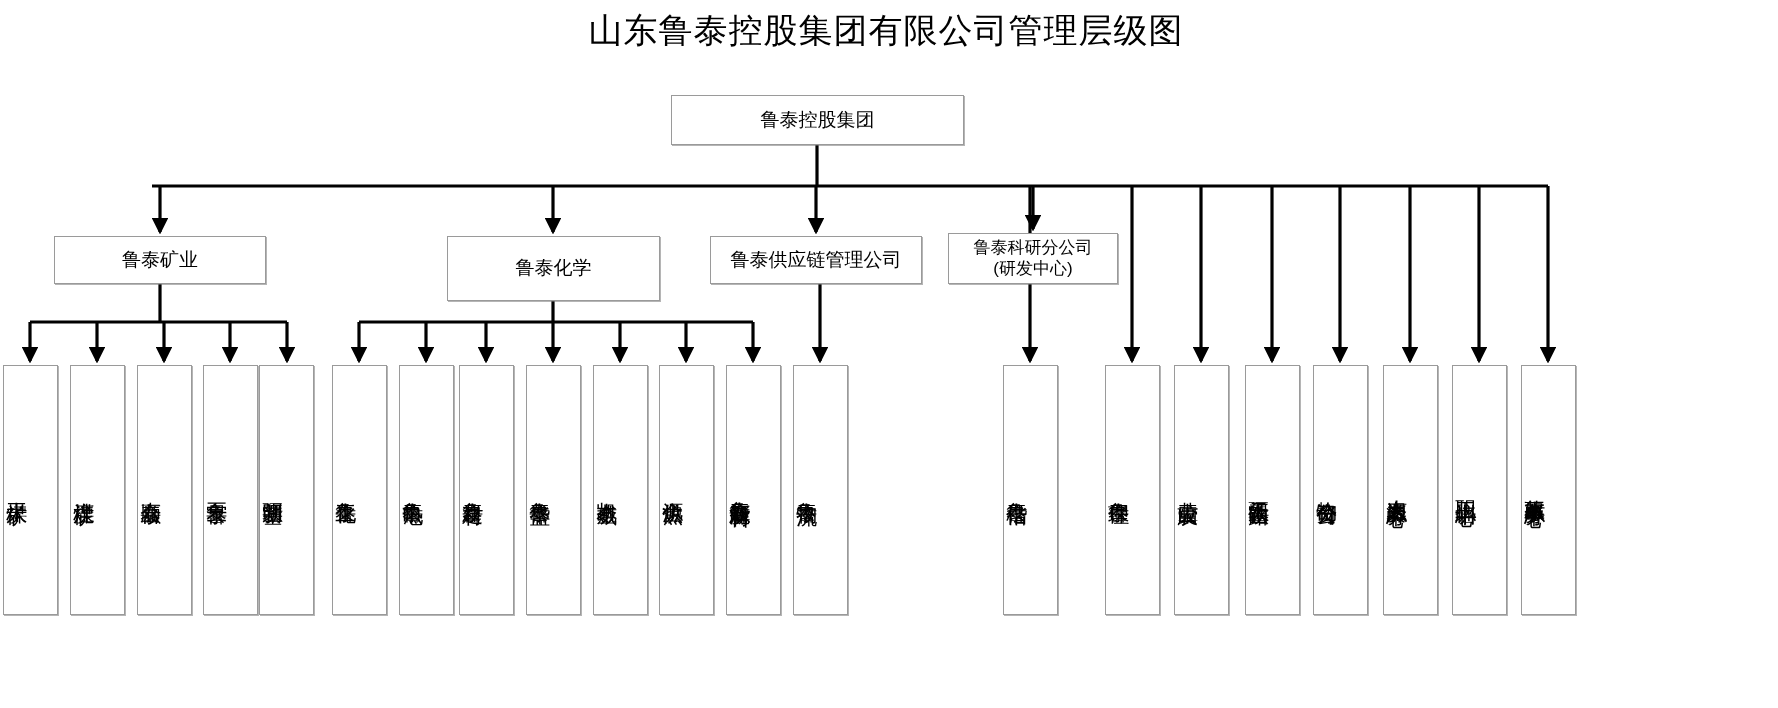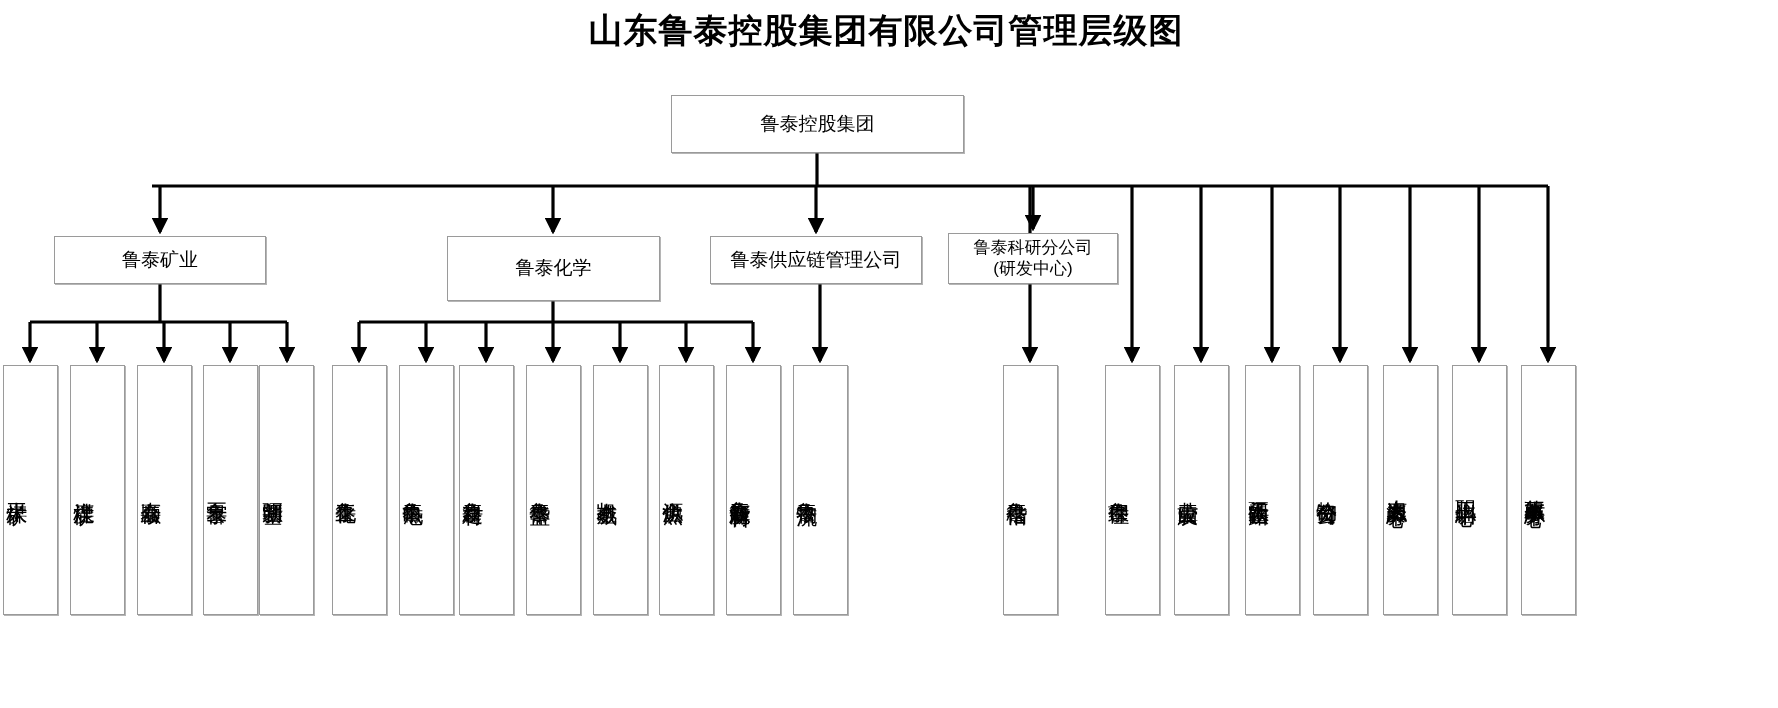--- a/index.html
+++ b/index.html
@@ -48,21 +48,21 @@
     text-orientation:upright;
     display:block;
   }
   .node.small{font-size:17px;}
 
   #chart-title{
     position:absolute;
     left:0;top:8px;width:1772px;
     text-align:center;
     font-family:"Liberation Serif","DejaVu Serif",serif;
-    font-weight:bold;
+    font-weight:normal;
     font-size:34px;
     letter-spacing:1px;
     color:#000;
   }
 </style>
 </head>
 <body>
 
 <div id="stage">
 
@@ -109,21 +109,21 @@
       <path d="M 486 322 L 486 361" marker-end="url(#arrow)"></path>
       <path d="M 553 322 L 553 361" marker-end="url(#arrow)"></path>
       <path d="M 620 322 L 620 361" marker-end="url(#arrow)"></path>
       <path d="M 686 322 L 686 361" marker-end="url(#arrow)"></path>
       <path d="M 753 322 L 753 361" marker-end="url(#arrow)"></path>
 
       <path d="M 820 284 L 820 361" marker-end="url(#arrow)"></path>
     </g>
   </svg>
 
-  <div class="node horiz" style="left: 671px; top: 95px; width: 293px; height: 58px;">
+  <div class="node horiz" style="left: 671px; top: 95px; width: 293px; height: 50px;">
     <span>鲁泰控股集团</span>
   </div>
 
   <div class="node horiz" style="left: 54px; top: 236px; width: 212px; height: 48px;">
     <span>鲁泰矿业</span>
   </div>
   <div class="node horiz" style="left: 447px; top: 236px; width: 213px; height: 65px;">
     <span>鲁泰化学</span>
   </div>
   <div class="node horiz" style="left: 710px; top: 236px; width: 212px; height: 48px;">

